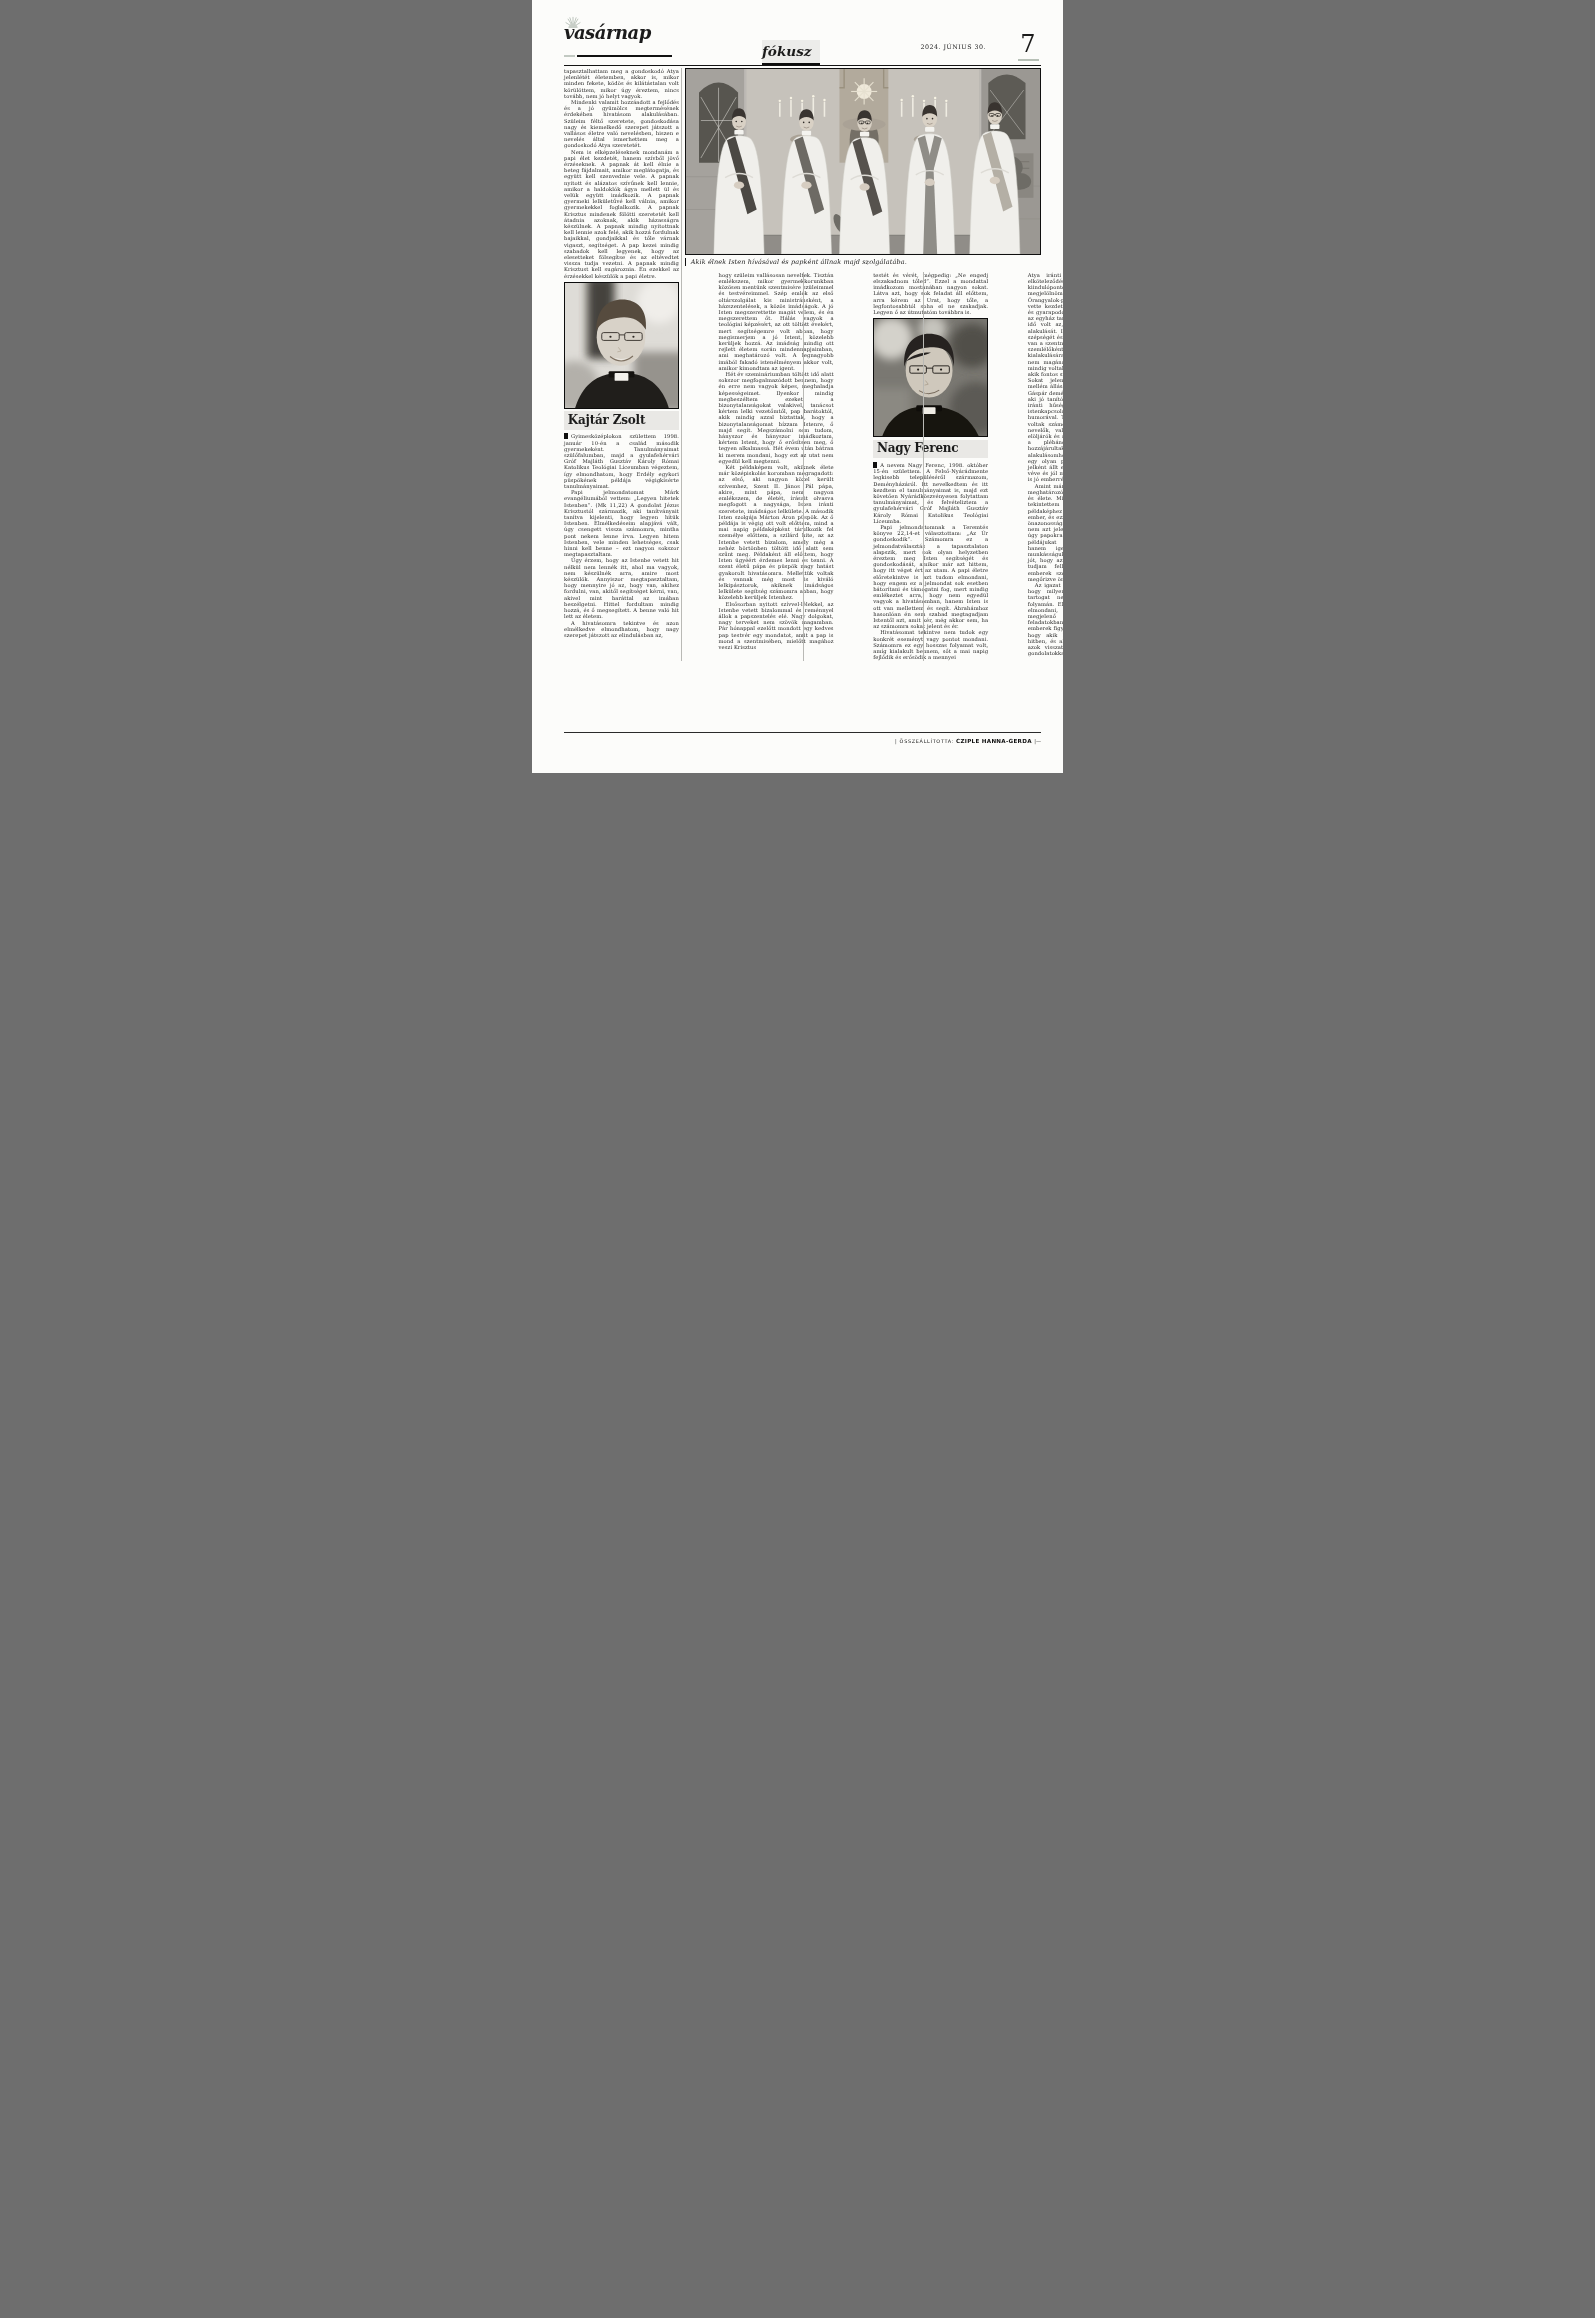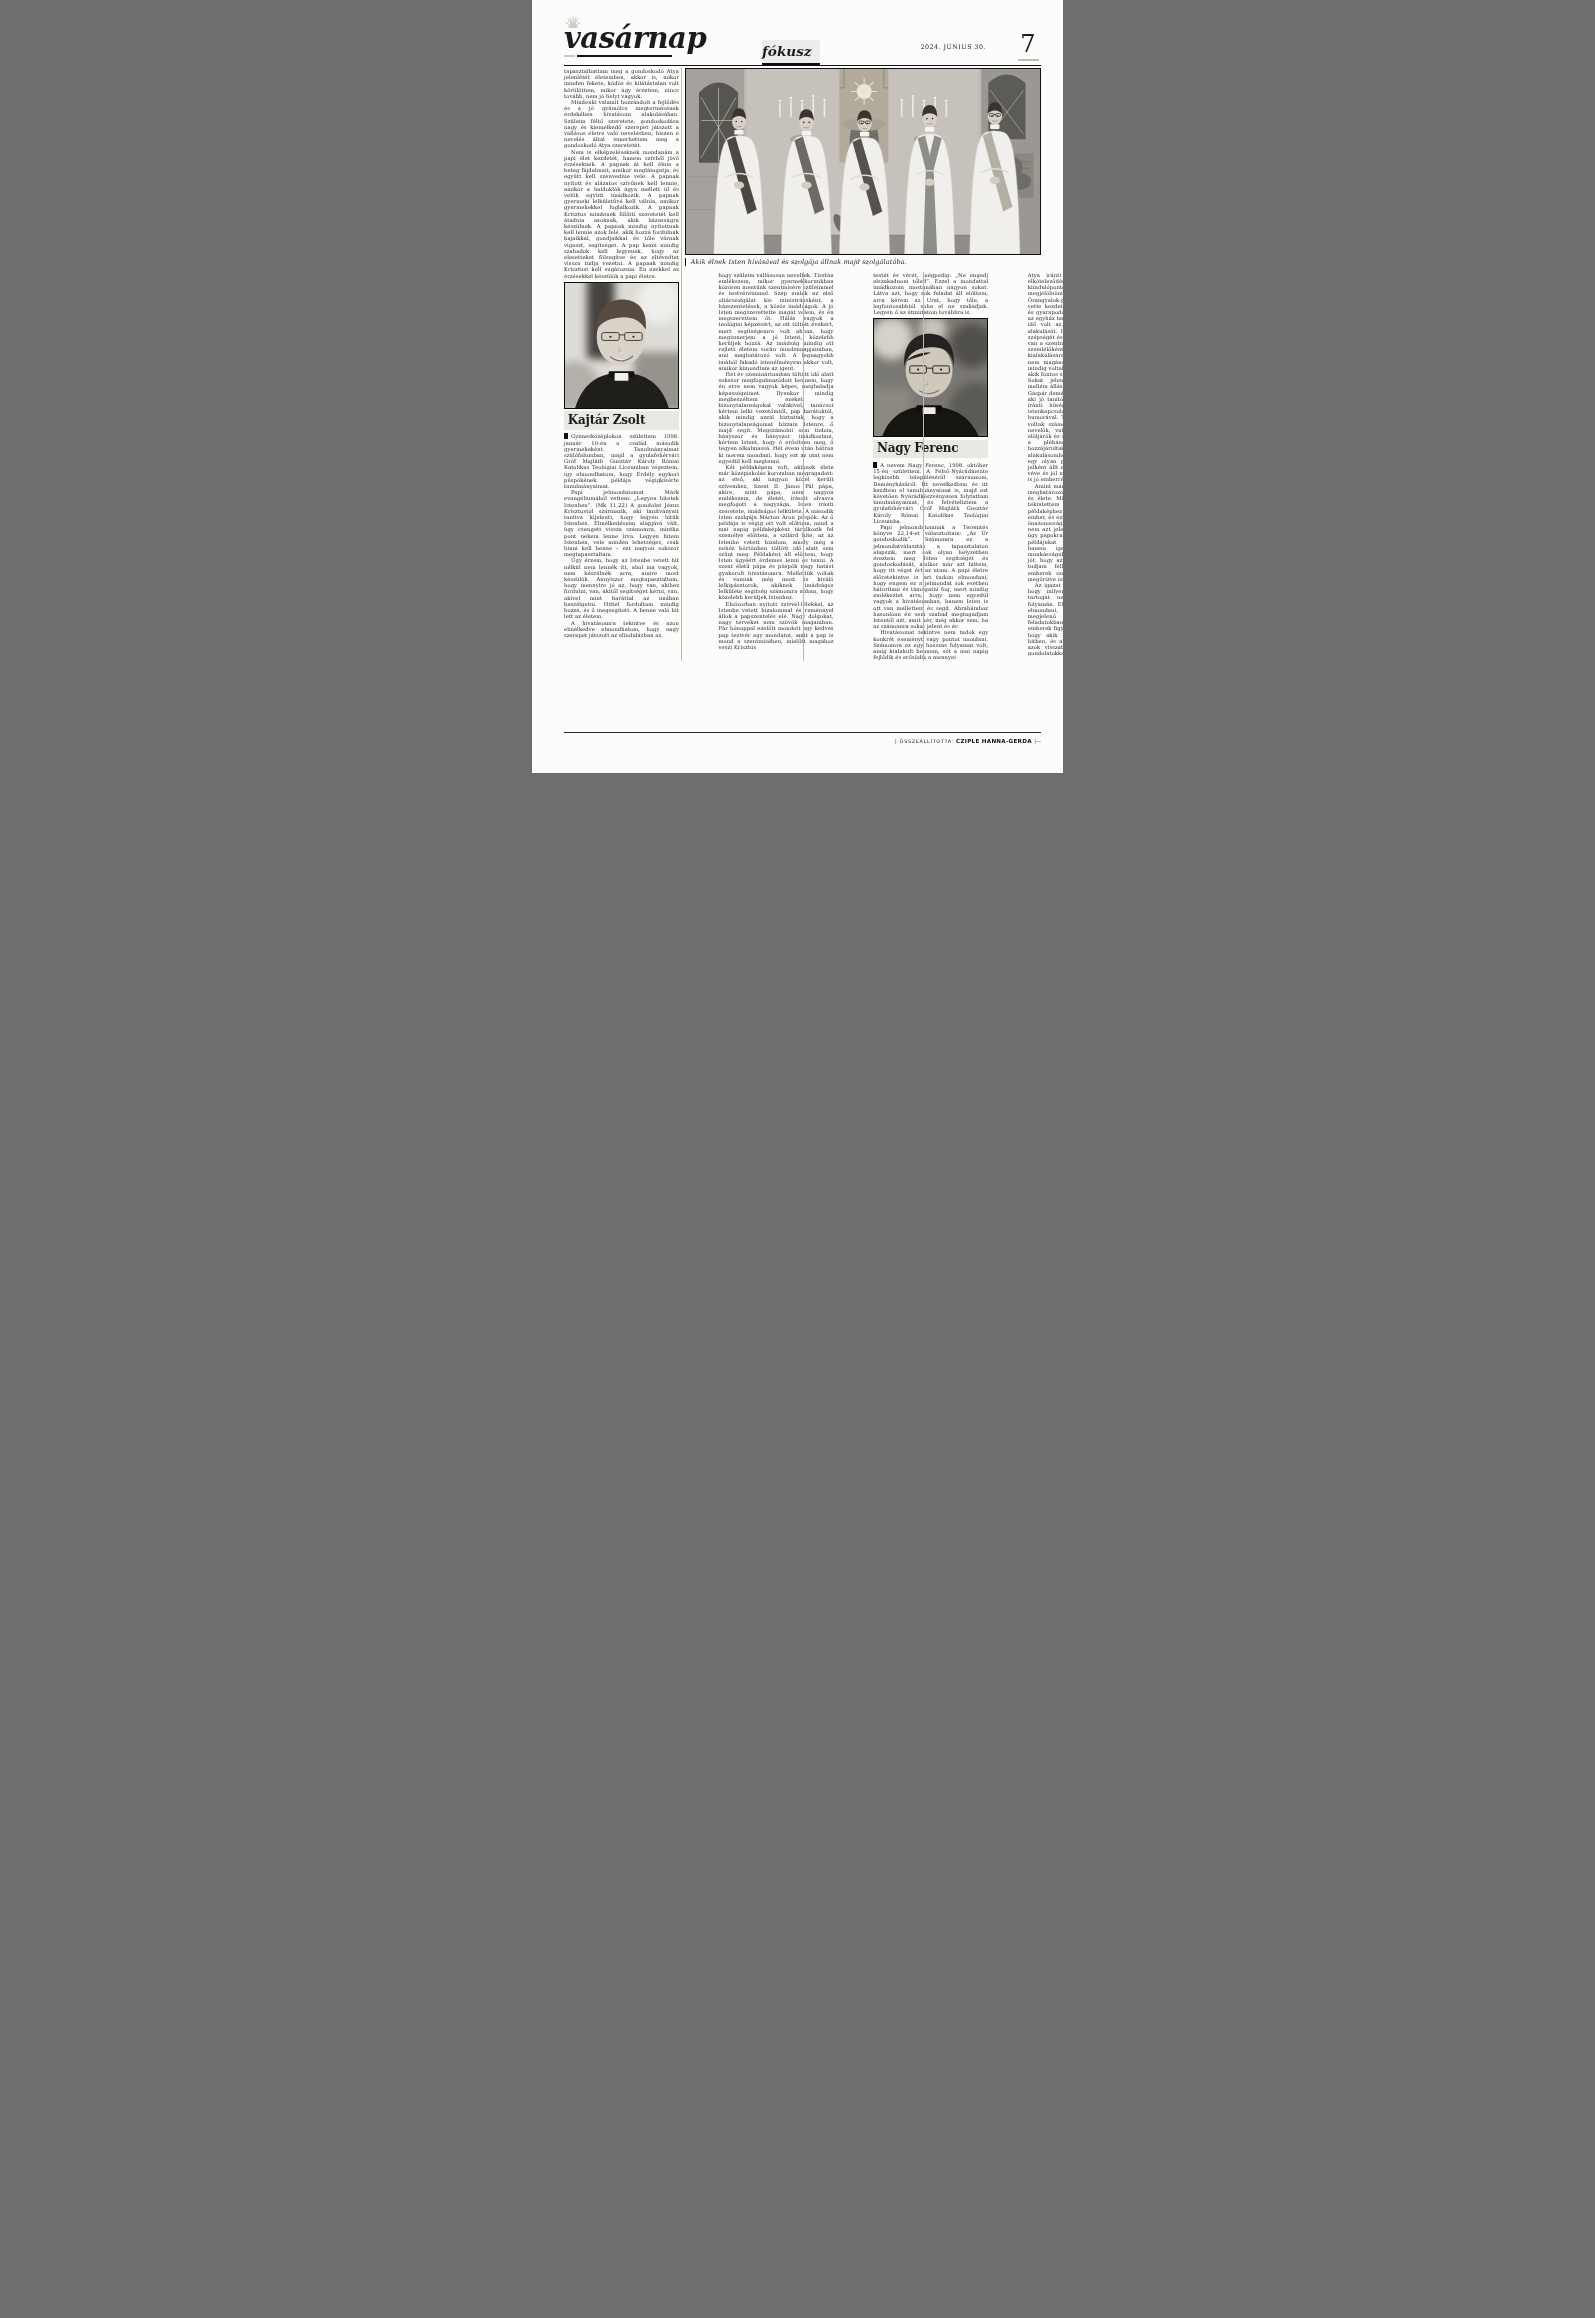--- a/index.html
+++ b/index.html
@@ -3,21 +3,21 @@
 <meta charset="utf-8">
 <style>
   html,body{margin:0;padding:0;background:#6e6e6e;}
   .page{position:relative;width:531px;height:773px;margin:0 auto;background:#fcfcfa;
         font-family:"DejaVu Serif",serif;color:#1b1b1b;overflow:hidden;}
   .inner{position:absolute;left:32px;width:477px;top:0;}
 
   
   .header{position:relative;height:65px;border-bottom:1px solid #141414;}
   .logo{position:absolute;left:0;top:24px;font-style:italic;font-weight:bold;
-        font-size:29px;letter-spacing:-0.5px;line-height:1;text-align:right;}
+        font-size:18px;letter-spacing:-0.5px;line-height:1;text-align:right;}
   .sunburst{position:absolute;left:0.9px;top:16px;}
   .logo-underline{position:absolute;left:0;top:55px;height:2.3px;width:108px;}
   .logo-underline .seg-gray{position:absolute;left:0;top:0;width:11.2px;height:2.3px;background:#c2c9c2;}
   .logo-underline .seg-black{position:absolute;left:13px;top:0;width:95px;height:2.3px;background:#111;}
   .fokusz-box{position:absolute;left:198px;top:40px;width:58px;height:23px;background:#ececea;
         border-bottom:2.3px solid #0f0f0f;}
   .fokusz-box span{display:inline-block;margin-top:2.8px;font-style:italic;font-weight:bold;font-size:13.6px;}
   .issue-date{position:absolute;right:55px;top:43px;font-size:6.3px;letter-spacing:0.5px;white-space:nowrap;}
   .page-number{position:absolute;right:5.6px;top:32px;font-size:24px;line-height:1;font-weight:400;}
   .page-number-bar{position:absolute;right:1.9px;top:59px;width:21.5px;height:2.3px;background:#b7c0b6;}
@@ -308,21 +308,21 @@
                 <rect x="104" y="130" width="20" height="10" rx="2"></rect>
                   <rect x="249" y="132" width="20" height="10" rx="2"></rect>
                 <rect x="374" y="134" width="20" height="10" rx="2"></rect>
                   <rect x="514" y="124" width="20" height="10" rx="2"></rect>
                 <rect x="654" y="118" width="20" height="10" rx="2"></rect>
               </g>
             </g>
           </svg>
         </div>
 
-        <div class="caption">Akik élnek Isten hívásával és szolgája állnak majd szolgálatába.</div>
+        <div class="caption">Akik élnek Isten hívásával és papként állnak majd szolgálatába.</div>
 
         <div class="cols3">
 
           <div class="col">
             <div class="paras">
                 <p class="first">hogy szüleim vallásosan neveltek. Tisztán emlékszem, mikor gyermekkorunkban közösen mentünk szentmisére szüleimmel és testvéreimmel. Szép emlék az első oltárszolgálat kis ministránsként, a házszentelések, a közös imádságok. A jó Isten megszerettette magát velem, és én megszerettem őt. Hálás vagyok a teológiai képzésért, az ott töltött évekért, mert segítségemre volt abban, hogy megismerjem a jó Istent, közelebb kerüljek hozzá. Az imádság mindig ott rejlett életem során mindennapjaimban, ami meghatározó volt. A legnagyobb imából fakadó istenélményem akkor volt, amikor kimondtam az igent.</p>
                 <p>Hét év szemináriumban töltött idő alatt sokszor megfogalmazódott bennem, hogy én erre nem vagyok képes, meghaladja képességeimet. Ilyenkor mindig megbeszéltem ezeket a bizonytalanságokat valakivel, tanácsot kértem lelki vezetőmtől, pap barátoktól, akik mindig azzal biztattak, hogy a bizonytalanságomat bízzam Istenre, ő majd segít. Megszámolni sem tudom, hányszor és hányszor imádkoztam, kértem Istent, hogy ő erősítsen meg, ő tegyen alkalmassá. Hét évem után bátran ki merem mondani, hogy ezt az utat nem egyedül kell megtenni.</p>
                 <p>Két példaképem volt, akiknek élete már középiskolás koromban megragadott: az első, aki nagyon közel került szívemhez, Szent II. János Pál pápa, akire, mint pápa, nem nagyon emlékszem, de életét, írásait olvasva megfogott a nagysága, Isten iránti szeretete, imádságos lelkülete. A második Isten szolgája Márton Áron püspök. Az ő példája is végig ott volt előttem, mind a mai napig példaképként tárulkozik fel személye előttem, a szilárd hite, az az Istenbe vetett bizalom, amely még a nehéz börtönben töltött idő alatt sem szűnt meg. Példaként áll előttem, hogy Isten ügyéért érdemes lenni és tenni. A szent életű pápa és püspök nagy hatást gyakorolt hivatásomra. Mellettük voltak és vannak még most is kiváló lelkipásztorok, akiknek imádságos lelkülete segítség számomra abban, hogy közelebb kerüljek Istenhez.</p>
                 <p>Elsősorban nyitott szívvel-lélekkel, az Istenbe vetett bizalommal és reménnyel állok a papszentelés elé. Nagy dolgokat, nagy terveket nem szövök magamban. Pár hónappal ezelőtt mondott egy kedves pap testvér egy mondatot, amit a pap is mond a szentmisében, mielőtt magához veszi Krisztus</p>
               </div>

